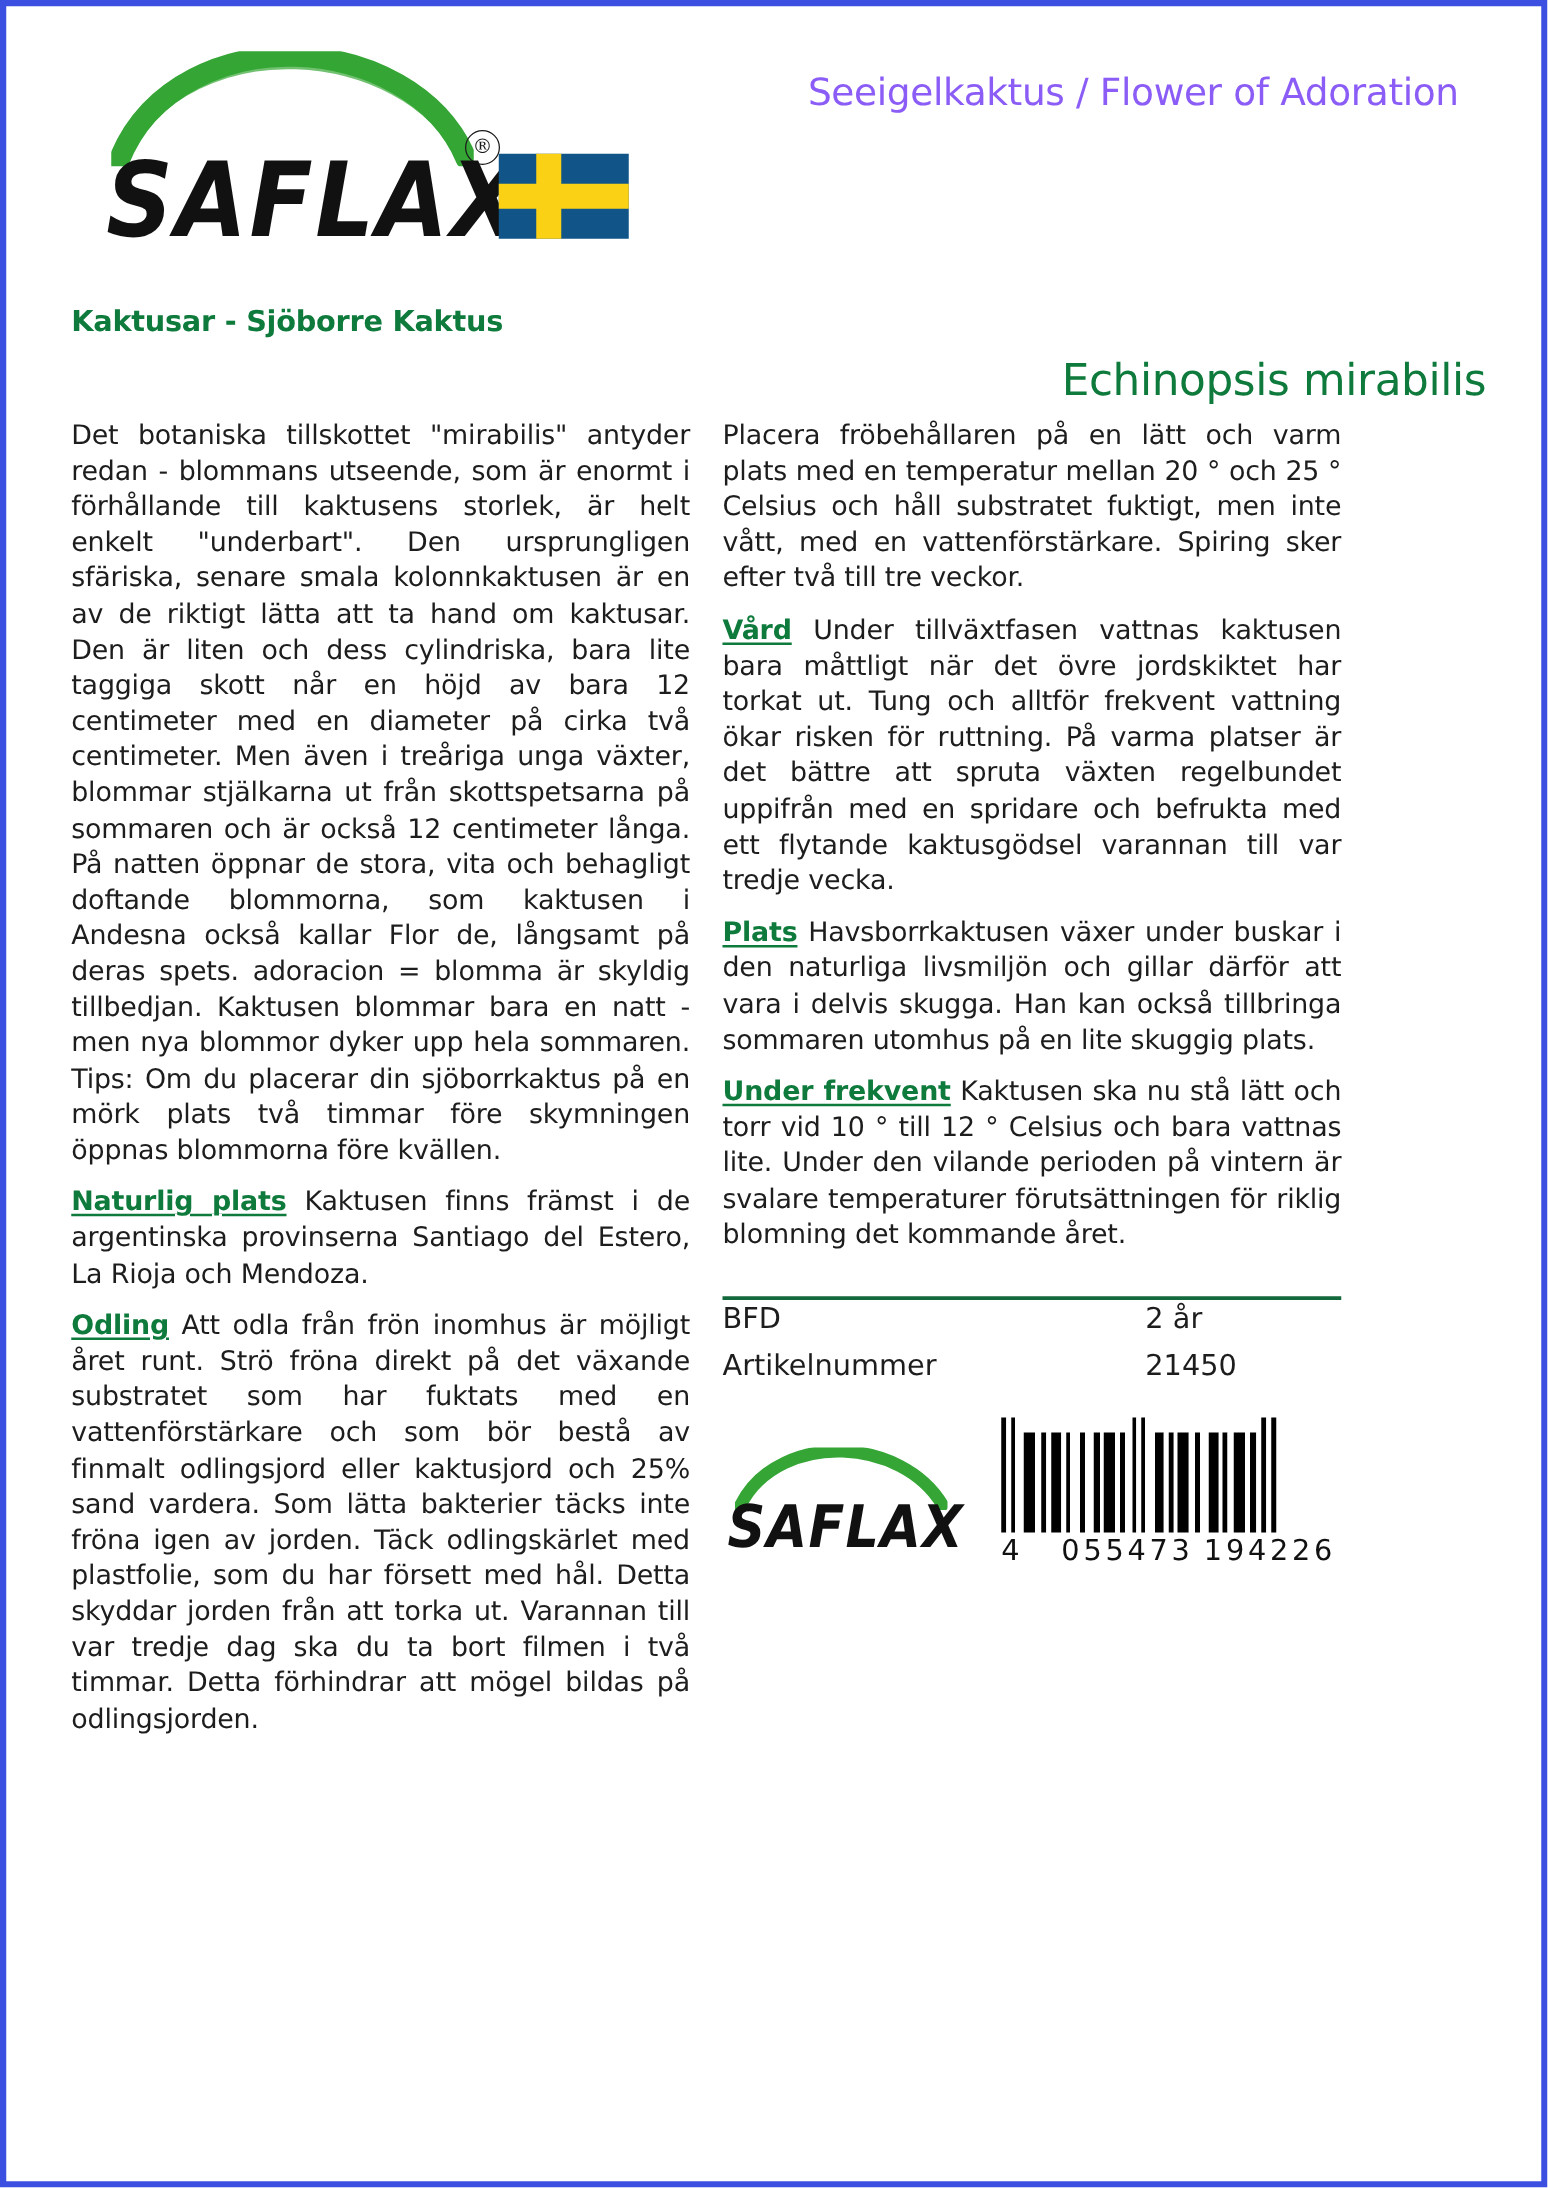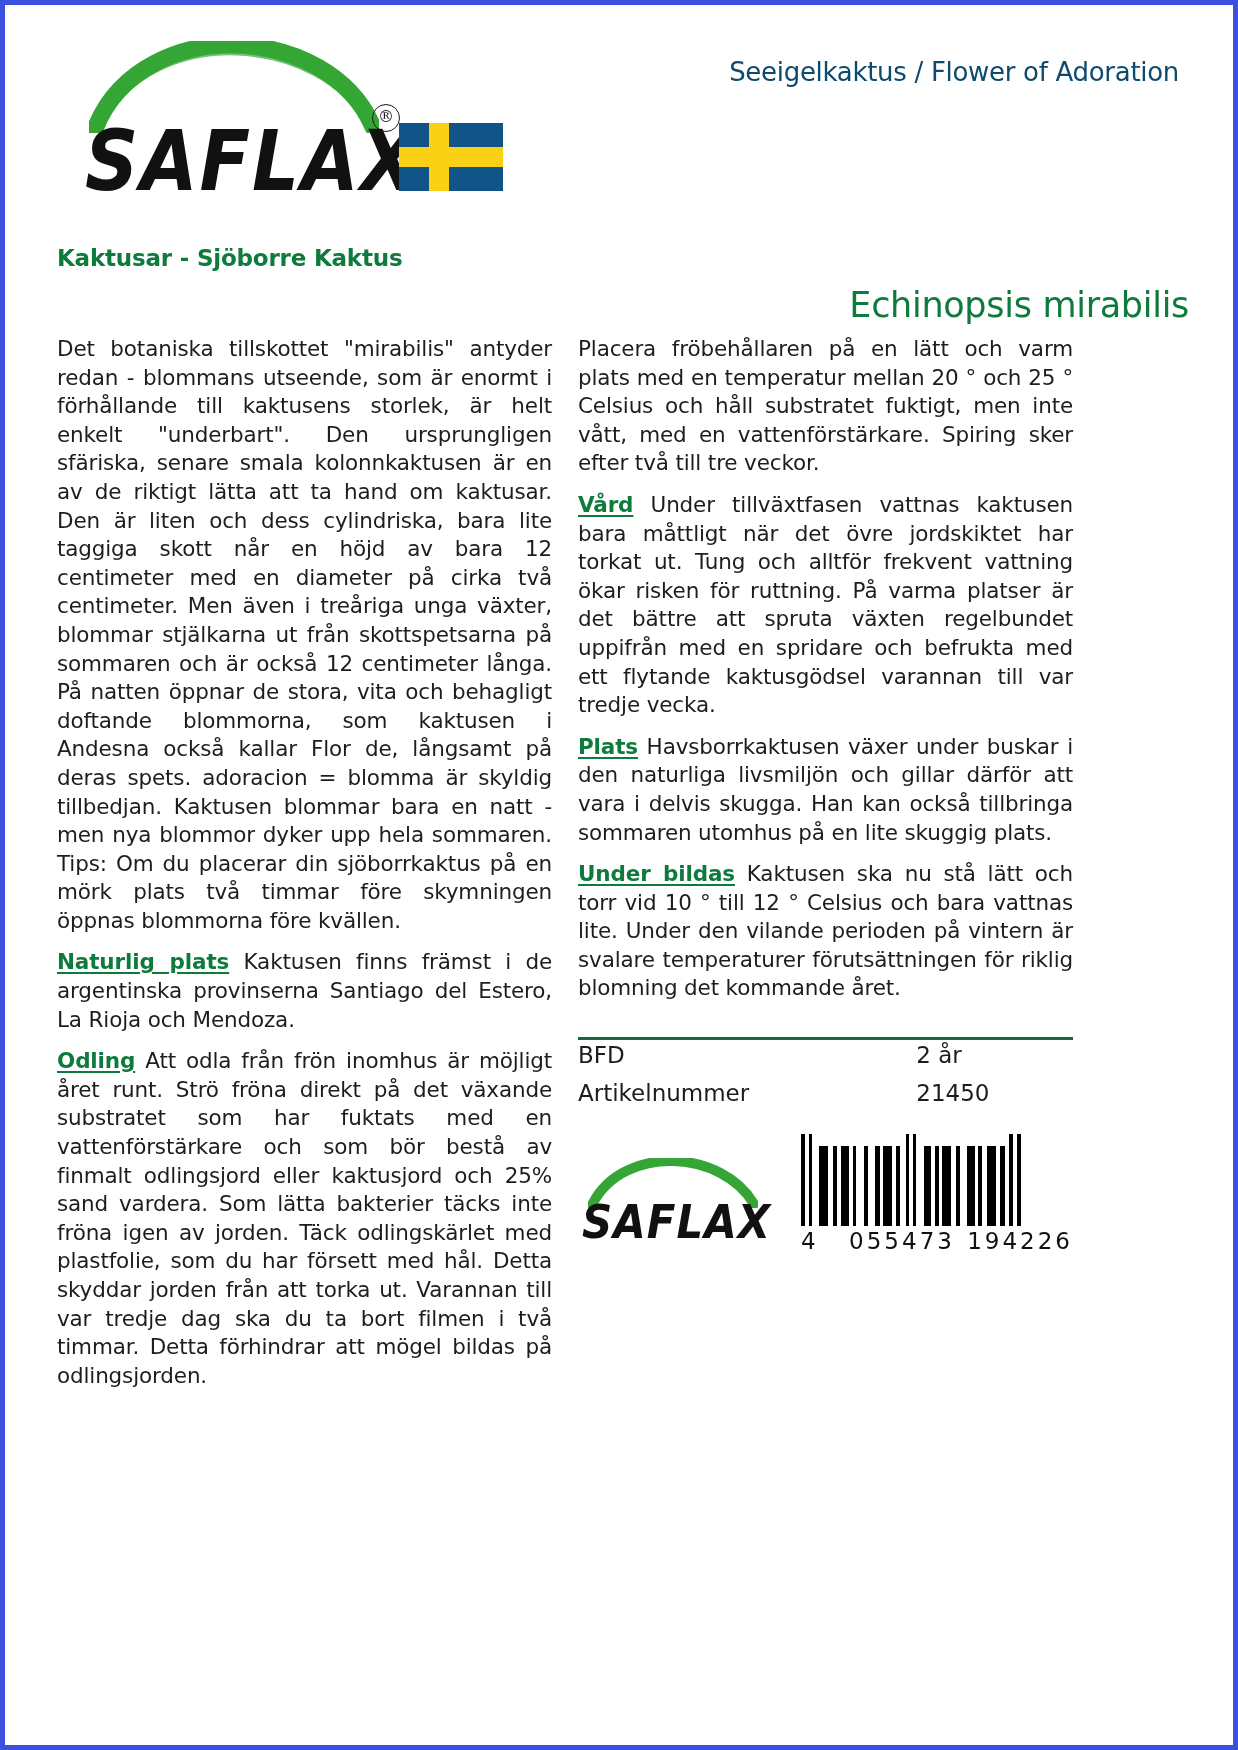--- a/index.html
+++ b/index.html
@@ -87,24 +87,24 @@
     background: #fbd116;
   }
   .flag .cross-h {
     position: absolute;
     left: 0; top: 24px;
     width: 100%; height: 20px;
     background: #fbd116;
   }
   .common-names {
     position: absolute;
-    right: 10px;
+    right: 22px;
     top: 34px;
-    font-size: 26px;
-    color: #0c4a6e;
+    font-size: 30px;
+    color: #8b5cf6;
     font-family: "DejaVu Sans", sans-serif;
     letter-spacing: -0.3px;
     white-space: nowrap;
   }
 
   
   .main-title {
     position: absolute;
     left: 52px;
     top: 240px;
@@ -213,21 +213,21 @@
   .bars span { display: block; background: #000000; }
   .bc-digits {
     display: flex;
     font-size: 23px;
     color: #111;
     margin-top: 2px;
     font-family: "DejaVu Sans", sans-serif;
   }
   .bc-digits .d1 { width: 22px; }
   .bc-digits .d2 { flex: 1 1 auto; text-align: center; letter-spacing: 3px; padding-left: 22px;}
-  .bc-digits .d3 { flex: 1 1 auto; text-align: right; letter-spacing: 3px; }
+  .bc-digits .d3 { flex: 1 1 auto; text-align: center; letter-spacing: 3px; }
 </style>
 </head>
 <body>
 
 <div class="packet">
   <div class="inner">
 
     <div class="header">
 
       <div class="logo-block">
@@ -259,21 +259,21 @@
         <p><span class="shead">Odling</span><span>  Att odla från frön inomhus är möjligt året runt. Strö fröna direkt på det växande substratet som har fuktats med en vattenförstärkare och som bör bestå av finmalt odlingsjord eller kaktusjord och 25% sand vardera. Som lätta bakterier täcks inte fröna igen av jorden. Täck odlingskärlet med plastfolie, som du har försett med hål. Detta skyddar jorden från att torka ut. Varannan till var tredje dag ska du ta bort filmen i två timmar. Detta förhindrar att mögel bildas på odlingsjorden.</span></p>
       </div>
 
       <div class="col">
         <p>Placera fröbehållaren på en lätt och varm plats med en temperatur mellan 20 ° och 25 ° Celsius och håll substratet fuktigt, men inte vått, med en vattenförstärkare. Spiring sker efter två till tre veckor.</p>
 
         <p><span class="shead">Vård</span><span> Under tillväxtfasen vattnas kaktusen bara måttligt när det övre jordskiktet har torkat ut. Tung och alltför frekvent vattning ökar risken för ruttning. På varma platser är det bättre att spruta växten regelbundet uppifrån med en spridare och befrukta med ett flytande kaktusgödsel varannan till var tredje vecka.</span></p>
 
         <p><span class="shead">Plats</span><span> Havsborrkaktusen växer under buskar i den naturliga livsmiljön och gillar därför att vara i delvis skugga. Han kan också tillbringa sommaren utomhus på en lite skuggig plats.</span></p>
 
-        <p><span class="shead">Under bildas</span><span> Kaktusen ska nu stå lätt och torr vid 10 ° till 12 ° Celsius och bara vattnas lite. Under den vilande perioden på vintern är svalare temperaturer förutsättningen för riklig blomning det kommande året.</span></p>
+        <p><span class="shead">Under frekvent</span><span> Kaktusen ska nu stå lätt och torr vid 10 ° till 12 ° Celsius och bara vattnas lite. Under den vilande perioden på vintern är svalare temperaturer förutsättningen för riklig blomning det kommande året.</span></p>
 
         <hr class="rule">
 
         <table class="meta">
           <tbody>
               <tr>
             <td>BFD</td>
             <td class="val">2 år</td>
           </tr>
           <tr>

